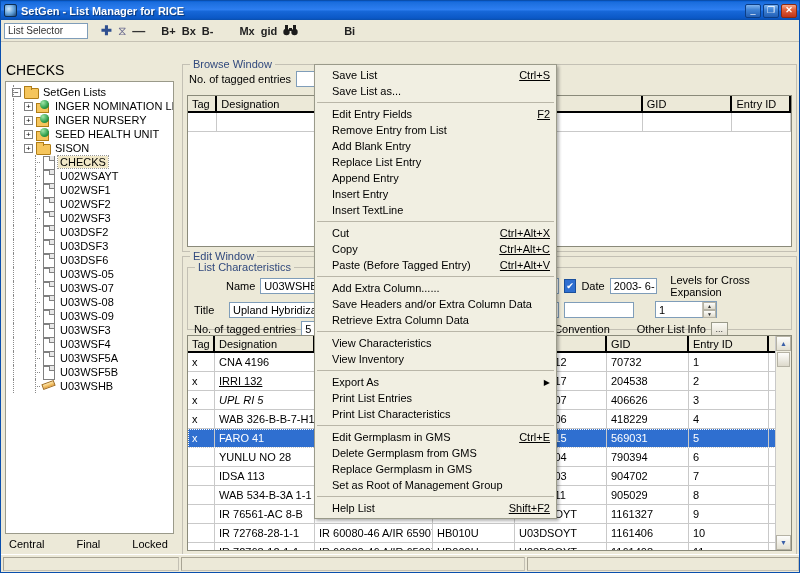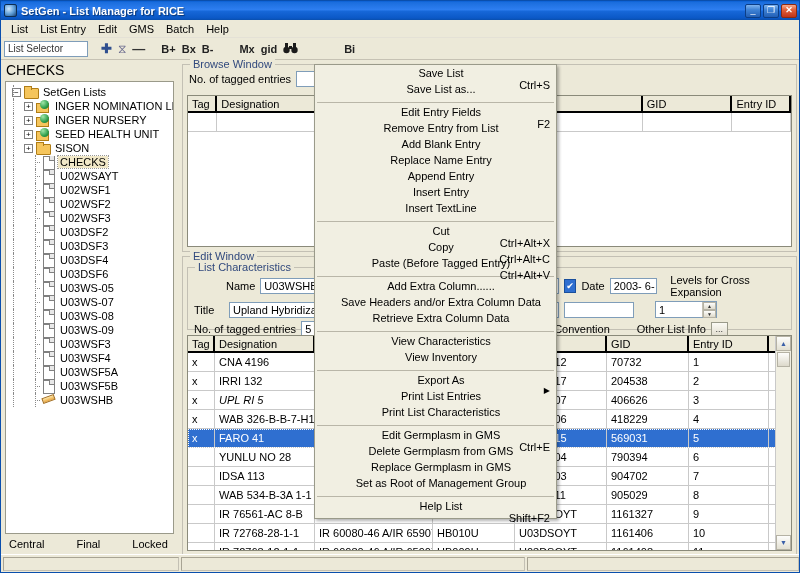--- a/index.html
+++ b/index.html
@@ -402,26 +402,26 @@
     z-index: 50;
   }
   .ctx-item {
     height: 16px;
     display: flex; align-items: center;
     font-size: 11px;
     padding: 0 6px 0 17px;
     color: #000;
     position: relative;
     white-space: nowrap;
-    flex-direction: column;
   }
   .ctx-item .accel {
     margin-left: auto;
     padding-left: 16px;
     color: #000;
+    text-decoration: underline;
   }
   .ctx-item .arrow {
     margin-left: auto;
     font-size: 8px;
     color: #000;
   }
   .ctx-sep {
     height: 1px;
     background: #b9b6a8;
     margin: 3px 2px 3px 2px;
@@ -435,28 +435,20 @@
   <div class="titlebar">
     <div class="tb-icon"></div>
     <div class="tb-title">SetGen - List Manager for RICE</div>
     <div class="tb-buttons">
       <div class="tb-btn">_</div>
       <div class="tb-btn">❐</div>
       <div class="tb-btn close">✕</div>
     </div>
   </div>
 
-  <div class="menubar">
-    <div class="mi">List</div>
-    <div class="mi">List Entry</div>
-    <div class="mi">Edit</div>
-    <div class="mi">GMS</div>
-    <div class="mi">Batch</div>
-    <div class="mi">Help</div>
-  </div>
 
   <div class="toolbar">
     <div class="combo">List Selector</div>
     <div class="tsep"></div>
     <div class="tbtn ic-plus">✚</div>
     <div class="tbtn ic-x">⧖</div>
     <div class="tbtn ic-minus">—</div>
     <div class="tsep"></div>
     <div class="tbtn bold">B+</div>
     <div class="tbtn bold">Bx</div>
@@ -557,26 +549,20 @@
             <div class="tnode">
               <span class="tline" style="width:22px"></span>
               <span class="tline leaf"></span>
               <span class="ico page"></span>
               <span class="tlabel">U03DSF3</span>
             </div>
             <div class="tnode">
               <span class="tline" style="width:22px"></span>
               <span class="tline leaf"></span>
               <span class="ico page"></span>
-              <span class="tlabel">U03DSF4</span>
-            </div>
-            <div class="tnode">
-              <span class="tline" style="width:22px"></span>
-              <span class="tline leaf"></span>
-              <span class="ico page"></span>
               <span class="tlabel">U03DSF6</span>
             </div>
             <div class="tnode">
               <span class="tline" style="width:22px"></span>
               <span class="tline leaf"></span>
               <span class="ico page"></span>
               <span class="tlabel">U03WS-05</span>
             </div>
             <div class="tnode">
               <span class="tline" style="width:22px"></span>
@@ -727,21 +713,21 @@
                 <div class="gc" style="width: 27px;">x</div>
                 <div class="gc" style="width: 100px;">CNA 4196</div>
                 <div class="gc" style="width: 118px;"></div>
                 <div class="gc" style="width: 82px;"></div>
                 <div class="gc" style="width: 92px;">IURON12</div>
                 <div class="gc" style="width: 82px;">70732</div>
                 <div class="gc" style="width: 80px;">1</div>
               </div>
               <div class="grow" style="height: 19px;">
                 <div class="gc" style="width: 27px;">x</div>
-                <div class="gc" style="width: 100px;">IRRI 132</div>
+                <div class="gc" style="width: 100px; text-decoration: underline;">IRRI 132</div>
                 <div class="gc" style="width: 118px;"></div>
                 <div class="gc" style="width: 82px;"></div>
                 <div class="gc" style="width: 92px;">IURON17</div>
                 <div class="gc" style="width: 82px;">204538</div>
                 <div class="gc" style="width: 80px;">2</div>
               </div>
               <div class="grow" style="height: 19px;">
                 <div class="gc" style="width: 27px;">x</div>
                 <div class="gc" style="width: 100px; font-style: italic;">UPL RI 5</div>
                 <div class="gc" style="width: 118px;"></div>
@@ -847,21 +833,21 @@
         <span>Edit Entry Fields</span>
         <span class="accel">F2</span>
       </div>
       <div class="ctx-item">
         <span>Remove Entry from List</span>
       </div>
       <div class="ctx-item">
         <span>Add Blank Entry</span>
       </div>
       <div class="ctx-item">
-        <span>Replace Name Entry</span>
+        <span>Replace List Entry</span>
       </div>
       <div class="ctx-item">
         <span>Append Entry</span>
       </div>
       <div class="ctx-item">
         <span>Insert Entry</span>
       </div>
       <div class="ctx-item">
         <span>Insert TextLine</span>
       </div>

